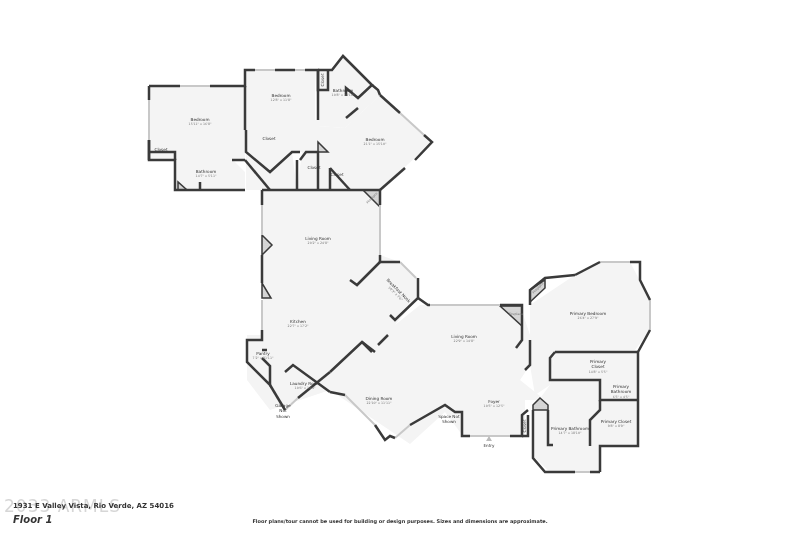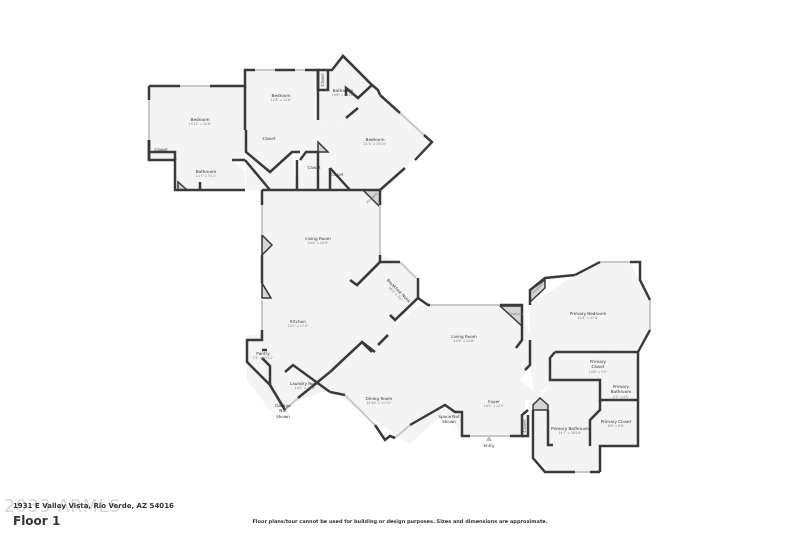--- a/index.html
+++ b/index.html
@@ -2,21 +2,21 @@
 <html><head>
 <meta charset="utf-8">
 <style>
   html, body { margin:0; padding:0; background:#ffffff; }
   body { width:800px; height:533px; position:relative; overflow:hidden; font-family:"DejaVu Sans", sans-serif; }
   #plan { position:absolute; left:0; top:0; width:800px; height:533px; }
   .room-label { position:absolute; font-size:4px; color:#444; text-align:center; line-height:1.25; white-space:nowrap; transform:translate(-50%,-50%); }
   .room-label .name { display:block; font-size:4.2px; color:#333; }
   .room-label .dim { display:block; font-size:3.2px; color:#777; }
   .address { position:absolute; left:13px; top:502px; font-size:7px; color:#333; font-weight:bold; }
-  .floor { position:absolute; left:13px; top:514px; font-size:12px; color:#333; font-weight:bold; }
+  .floor { position:absolute; left:13px; top:514px; font-size:10px; color:#333; font-weight:bold;font-style:italic; }
   .disclaimer { position:absolute; left:400px; top:518px; transform:translateX(-50%); font-size:5px; color:#333; white-space:nowrap; font-weight:bold;}
   .watermark { position:absolute; left:4px; top:496px; font-size:17px; color:rgba(180,180,180,0.55); letter-spacing:1px; font-family:"DejaVu Sans", sans-serif; }
 </style>
 </head>
 <body>
 
 <svg id="plan" viewBox="0 0 800 533" xmlns="http://www.w3.org/2000/svg">
   <defs>
     <pattern id="hatch" width="2" height="2" patternUnits="userSpaceOnUse">
       <rect width="2" height="2" fill="#d9d9d9"></rect>

